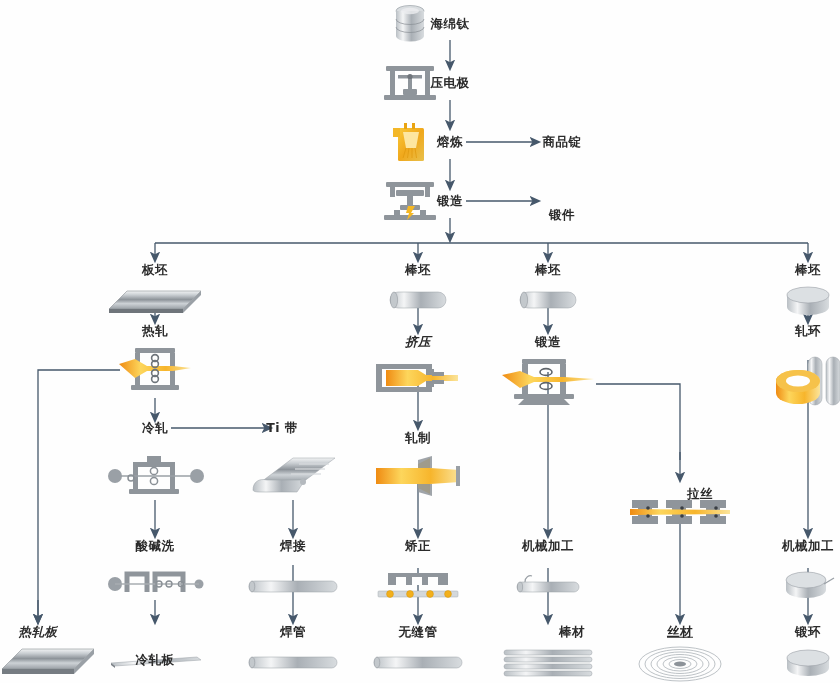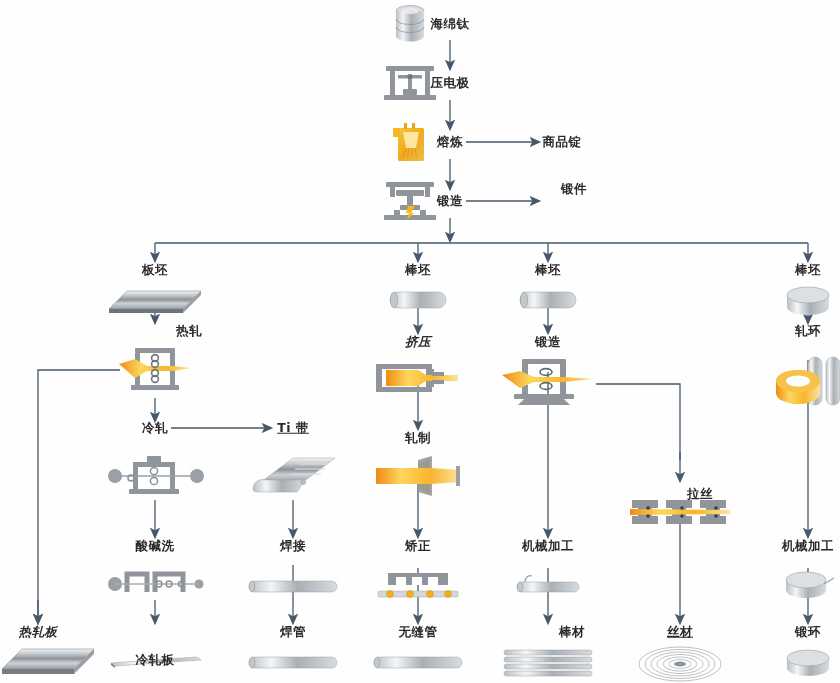--- a/index.html
+++ b/index.html
@@ -452,26 +452,26 @@
       <path d="M6,10 L6,20 A21,8 0 0 0 48,20 L48,10 Z" fill="url(#steelH)"></path>
       <ellipse cx="27" cy="10" rx="21" ry="8" fill="#dce0e3" stroke="#9aa0a6" stroke-width=".6"></ellipse>
     </svg>
   </div>
 
   <div class="lbl" style="left:450px;top:24px;">海绵钛</div>
   <div class="lbl" style="left:450px;top:83px;text-align:center;">压电极</div>
   <div class="lbl" style="left:450px;top:142px;">熔炼</div>
   <div class="lbl" style="left:562px;top:142px;">商品锭</div>
   <div class="lbl" style="left:450px;top:201px;">锻造</div>
-  <div class="lbl" style="left:562px;top:189px;margin-left:12px;">锻件</div>
+  <div class="lbl" style="left:562px;top:215px;">锻件</div>
 
   <div class="lbl" style="left:155px;top:270px;">板坯</div>
-  <div class="lbl" style="left:155px;top:331px;margin-left:34px;">热轧</div>
+  <div class="lbl" style="left:155px;top:331px;">热轧</div>
   <div class="lbl" style="left:155px;top:428px;">冷轧</div>
-  <div class="lbl" style="left:293px;top:428px;text-decoration:underline;">Ti 带</div>
+  <div class="lbl" style="left:282px;top:428px;">Ti 带</div>
   <div class="lbl" style="left:155px;top:546px;">酸碱洗</div>
   <div class="lbl" style="left:38px;top:632px;font-style:italic;">热轧板</div>
   <div class="lbl" style="left:155px;top:660px;">冷轧板</div>
   <div class="lbl" style="left:293px;top:546px;">焊接</div>
   <div class="lbl" style="left:293px;top:632px;">焊管</div>
 
   <div class="lbl" style="left:418px;top:270px;">棒坯</div>
   <div class="lbl" style="left:418px;top:342px;font-style:italic;">挤压</div>
   <div class="lbl" style="left:418px;top:438px;">轧制</div>
   <div class="lbl" style="left:418px;top:546px;">矫正</div>

